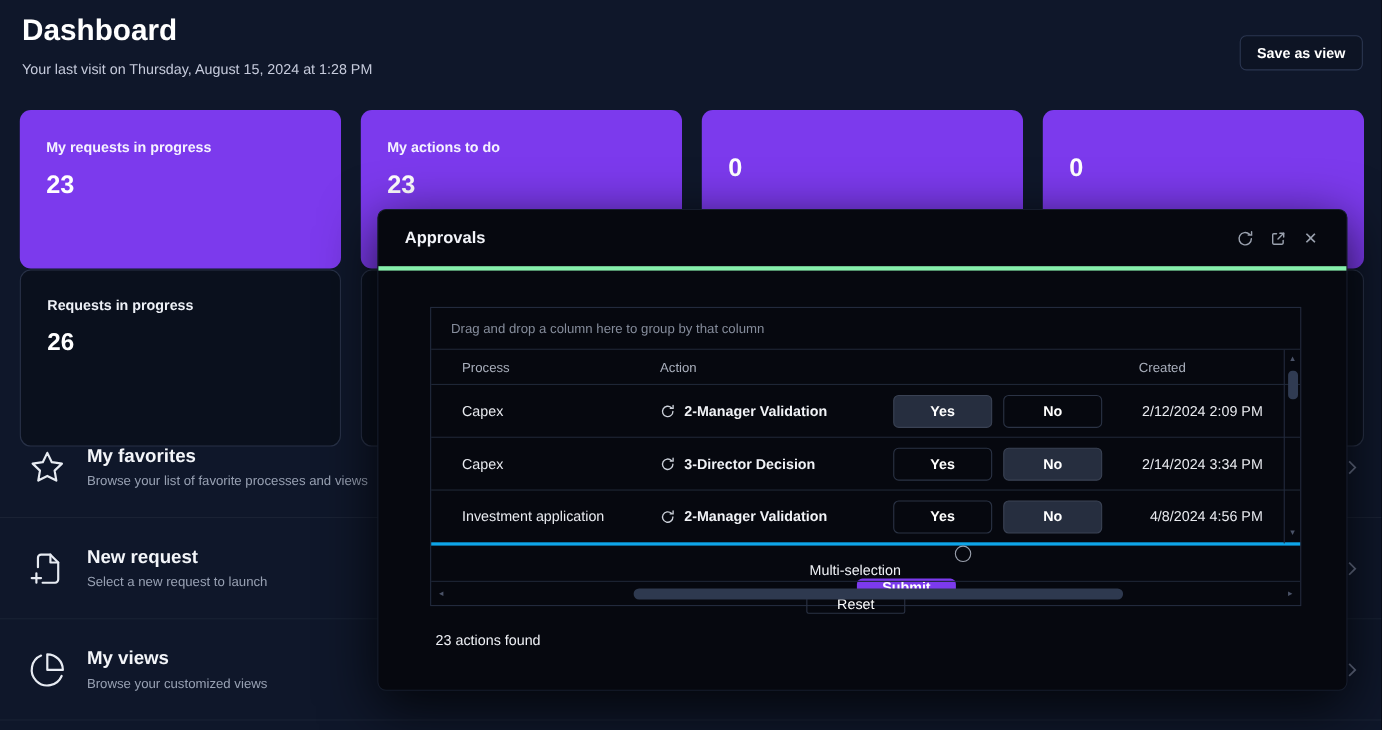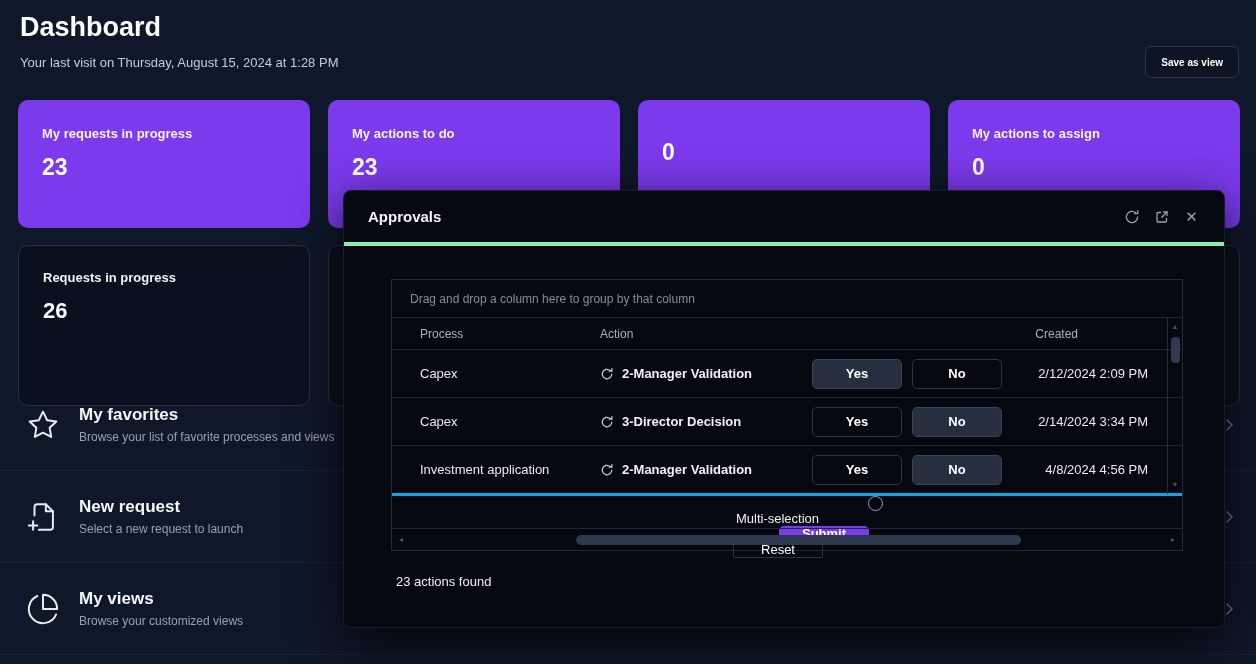--- a/index.html
+++ b/index.html
@@ -6,29 +6,29 @@
   html,body { background:#05070c; }
   .canvas {
     position: relative; width: 1256px; height: 664px;
     background: #0f172a; overflow: hidden;
     font-family: "Liberation Sans", sans-serif; color:#fff;
   }
   
   .page-title { position:absolute; left:20px; top:12px; font-size:27px; font-weight:bold; color:#fff; }
   .page-sub   { position:absolute; left:20px; top:55px; font-size:13px; color:#c6cbdc; }
   .save-btn {
-    position:absolute; right:17px; top:46px; height:32px; padding:0 15px;
+    position:absolute; right:17px; top:32px; height:32px; padding:0 15px;
     background:#0d1424; border:1px solid #2b3650; border-radius:6px;
-    color:#fff; font-size:10px; font-weight:bold; font-family:inherit; cursor:pointer;
+    color:#fff; font-size:13px; font-weight:bold; font-family:inherit; cursor:pointer;
     display:flex; align-items:center;
   }
   
   .stats { position:absolute; left:18px; top:100px; display:flex; gap:18px; }
   .stat-card {
-    width:292px; height:128px; background:#7c3aed; border-radius:10px; padding:26px 24px;
+    width:292px; height:144px; background:#7c3aed; border-radius:10px; padding:26px 24px;
   }
   .stat-label { font-size:13px; font-weight:600; color:#f5f2ff; }
   .stat-value { font-size:23px; font-weight:bold; color:#fff; margin-top:13px; }
   
   .secs { position:absolute; left:18px; top:245px; display:flex; gap:18px; }
   .sec-card {
     width:292px; height:161px; background:#0a101d; border:1px solid #283147;
     border-radius:10px; padding:24px;
   }
   .sec-label { font-size:13px; font-weight:600; color:#eef1f7; }
@@ -124,21 +124,20 @@
       <div class="stat-value">23</div>
     </div>
     <div class="stat-card">
       <div class="stat-label">My actions to do</div>
       <div class="stat-value">23</div>
     </div>
     <div class="stat-card">
       <div class="stat-value">0</div>
     </div>
     <div class="stat-card">
-      <div class="stat-label">My actions to assign</div>
       <div class="stat-value">0</div>
     </div>
   </div>
 
   <div class="secs">
     <div class="sec-card">
       <div class="sec-label">Requests in progress</div>
       <div class="sec-value">26</div>
     </div>
     <div class="sec-card"></div>

